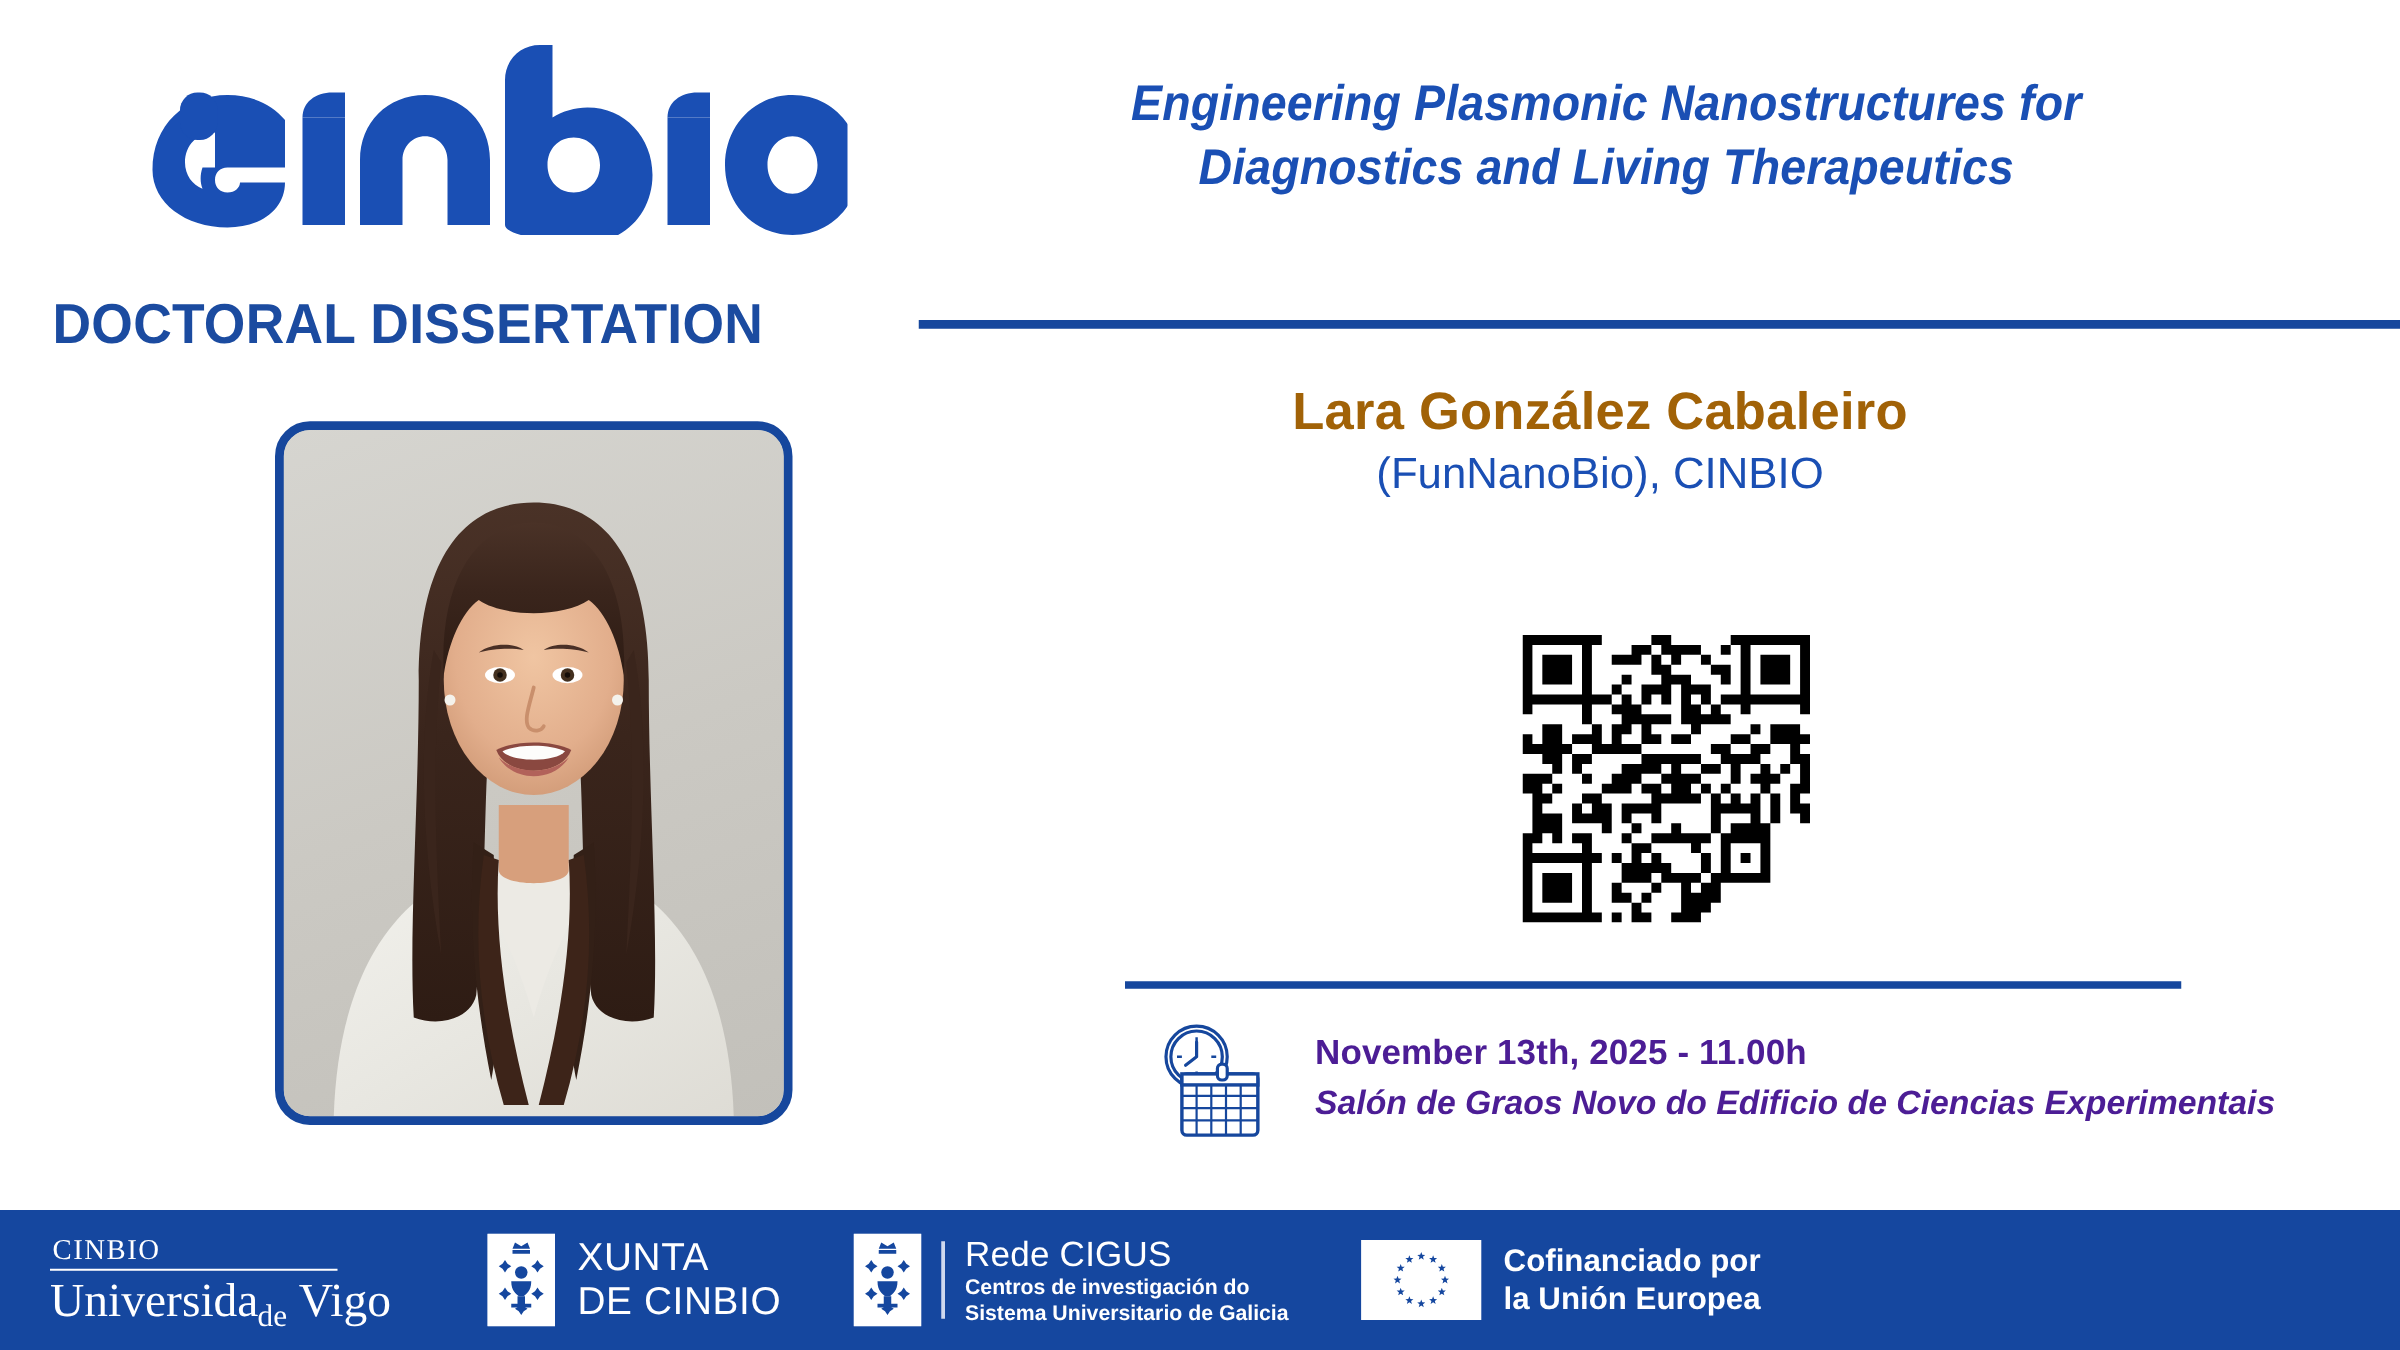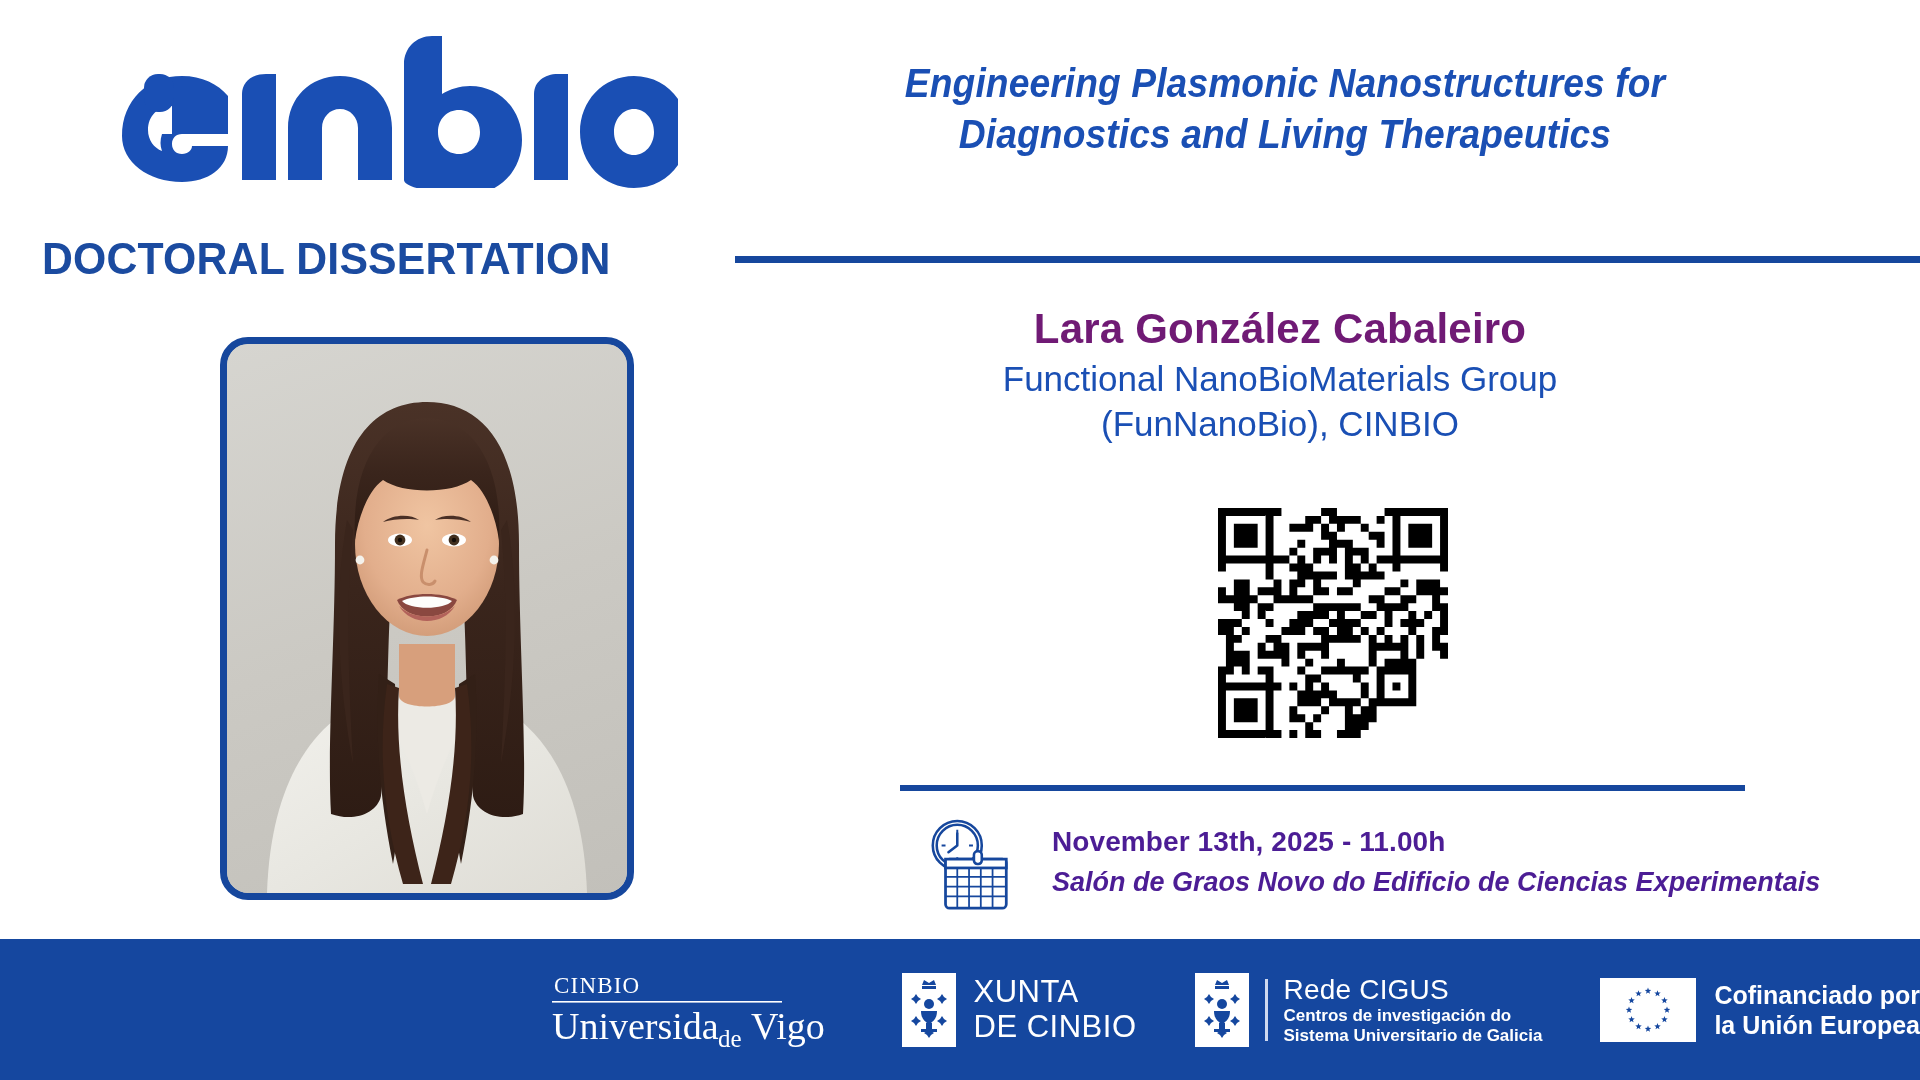--- a/index.html
+++ b/index.html
@@ -50,21 +50,21 @@
   .photo-inner{position:absolute;inset:0;overflow:hidden;border-radius:21px;}
   .ph-bg{position:absolute;inset:0;background:linear-gradient(160deg,#d6d5d0 0%,#cbc9c3 50%,#c2c0ba 100%);}
   .ph-svg{position:absolute;left:0;top:0;width:100%;height:100%;}
 
   
   .speaker{
     position:absolute;left:780px;top:305px;width:1000px;text-align:center;color:#16479d;
   }
   .sp-name{
     font-size:42px;font-weight:bold;line-height:1.15;letter-spacing:.2px;
-    color:#701a75;
+    color:#a16207;
   }
   .sp-aff{
     font-size:35px;line-height:1.28;font-weight:normal;margin-top:4px;color:#1a4fb4;
   }
   .sp-aff span{display:block;}
 
   
   .qr{
     position:absolute;left:1218px;top:508px;width:230px;height:230px;background:#fff;
   }
@@ -73,22 +73,22 @@
   
   .date-rule{position:absolute;left:900px;top:785px;width:845px;height:6px;background:#16479d;}
   .date-block{position:absolute;left:922px;top:812px;width:900px;height:110px;}
   .cal-icon{position:absolute;left:0;top:4px;width:98px;height:98px;}
   .date-text{position:absolute;left:130px;top:14px;color:#4c1d95;}
   .date-line1{font-size:28px;font-weight:bold;letter-spacing:.1px;white-space:nowrap;}
   .date-line2{font-size:27px;font-weight:bold;font-style:italic;margin-top:9px;white-space:nowrap;}
 
   
   .footer{
-    position:absolute;left:0;bottom:0;width:1920px;height:141px;background:#15479f;
-    display:flex;align-items:center;justify-content:flex-end;
+    position:absolute;left:0;bottom:0;width:1920px;height:112px;background:#15479f;
+    display:flex;align-items:center;
   }
   .f-item{display:flex;align-items:center;color:#fff;}
   .f-uvigo{margin-left:38px;width:330px;}
   .uvigo-svg{width:310px;height:86px;display:block;}
   .f-xunta{margin-left:22px;}
   .f-cigus{margin-left:58px;}
   .f-eu{margin-left:58px;}
   .f-fondos{margin-left:60px;}
 
   .shield{width:54px;height:74px;background:#fff;display:block;}
@@ -203,21 +203,20 @@
         <path d="M248 330 C252 390 248 450 234 520 C224 470 230 396 232 340 Z" fill="#332017"></path>
         <path d="M160 340 C150 412 158 478 176 540 L196 540 C178 470 168 404 172 344 Z" fill="#3d2419"></path>
         <path d="M240 340 C250 412 242 478 224 540 L204 540 C222 470 232 404 228 344 Z" fill="#3d2419"></path>
       </svg>
     </div>
   </div>
 
   <div class="speaker">
     <div class="sp-name">Lara González Cabaleiro</div>
     <div class="sp-aff">
-      <span>Functional NanoBioMaterials Group</span>
       <span>(FunNanoBio), CINBIO</span>
     </div>
   </div>
 
   <div class="qr">
     <svg viewBox="0 0 29 29" xmlns="http://www.w3.org/2000/svg" aria-label="qr-code" shape-rendering="crispEdges">
       <rect width="29" height="29" fill="#ffffff"></rect>
       <g fill="#000000" id="qrmods">
           <path d="M0 0h1v1h-1zM1 0h1v1h-1zM2 0h1v1h-1zM3 0h1v1h-1zM4 0h1v1h-1zM5 0h1v1h-1zM6 0h1v1h-1zM7 0h1v1h-1zM13 0h1v1h-1zM14 0h1v1h-1zM21 0h1v1h-1zM22 0h1v1h-1zM23 0h1v1h-1zM24 0h1v1h-1zM25 0h1v1h-1zM26 0h1v1h-1zM27 0h1v1h-1zM28 0h1v1h-1zM0 1h1v1h-1zM6 1h1v1h-1zM11 1h1v1h-1zM12 1h1v1h-1zM14 1h1v1h-1zM15 1h1v1h-1zM16 1h1v1h-1zM17 1h1v1h-1zM20 1h1v1h-1zM22 1h1v1h-1zM28 1h1v1h-1zM0 2h1v1h-1zM2 2h1v1h-1zM3 2h1v1h-1zM4 2h1v1h-1zM6 2h1v1h-1zM9 2h1v1h-1zM10 2h1v1h-1zM11 2h1v1h-1zM13 2h1v1h-1zM15 2h1v1h-1zM18 2h1v1h-1zM22 2h1v1h-1zM24 2h1v1h-1zM25 2h1v1h-1zM26 2h1v1h-1zM28 2h1v1h-1zM0 3h1v1h-1zM2 3h1v1h-1zM3 3h1v1h-1zM4 3h1v1h-1zM6 3h1v1h-1zM13 3h1v1h-1zM14 3h1v1h-1zM19 3h1v1h-1zM20 3h1v1h-1zM22 3h1v1h-1zM24 3h1v1h-1zM25 3h1v1h-1zM26 3h1v1h-1zM28 3h1v1h-1zM0 4h1v1h-1zM2 4h1v1h-1zM3 4h1v1h-1zM4 4h1v1h-1zM6 4h1v1h-1zM10 4h1v1h-1zM14 4h1v1h-1zM15 4h1v1h-1zM16 4h1v1h-1zM20 4h1v1h-1zM22 4h1v1h-1zM24 4h1v1h-1zM25 4h1v1h-1zM26 4h1v1h-1zM28 4h1v1h-1zM0 5h1v1h-1zM6 5h1v1h-1zM9 5h1v1h-1zM12 5h1v1h-1zM13 5h1v1h-1zM14 5h1v1h-1zM16 5h1v1h-1zM17 5h1v1h-1zM18 5h1v1h-1zM22 5h1v1h-1zM28 5h1v1h-1zM0 6h1v1h-1zM1 6h1v1h-1zM2 6h1v1h-1zM3 6h1v1h-1zM4 6h1v1h-1zM5 6h1v1h-1zM6 6h1v1h-1zM7 6h1v1h-1zM8 6h1v1h-1zM10 6h1v1h-1zM12 6h1v1h-1zM14 6h1v1h-1zM16 6h1v1h-1zM18 6h1v1h-1zM20 6h1v1h-1zM21 6h1v1h-1zM22 6h1v1h-1zM23 6h1v1h-1zM24 6h1v1h-1zM25 6h1v1h-1zM26 6h1v1h-1zM27 6h1v1h-1zM28 6h1v1h-1zM0 7h1v1h-1zM6 7h1v1h-1zM9 7h1v1h-1zM10 7h1v1h-1zM11 7h1v1h-1zM16 7h1v1h-1zM17 7h1v1h-1zM19 7h1v1h-1zM22 7h1v1h-1zM28 7h1v1h-1zM6 8h1v1h-1zM10 8h1v1h-1zM11 8h1v1h-1zM12 8h1v1h-1zM13 8h1v1h-1zM14 8h1v1h-1zM16 8h1v1h-1zM17 8h1v1h-1zM18 8h1v1h-1zM19 8h1v1h-1zM20 8h1v1h-1zM2 9h1v1h-1zM3 9h1v1h-1zM7 9h1v1h-1zM9 9h1v1h-1zM10 9h1v1h-1zM12 9h1v1h-1zM17 9h1v1h-1zM23 9h1v1h-1zM25 9h1v1h-1zM26 9h1v1h-1zM27 9h1v1h-1zM0 10h1v1h-1zM2 10h1v1h-1zM3 10h1v1h-1zM5 10h1v1h-1zM6 10h1v1h-1zM7 10h1v1h-1zM9 10h1v1h-1zM12 10h1v1h-1zM13 10h1v1h-1zM15 10h1v1h-1zM16 10h1v1h-1zM21 10h1v1h-1zM22 10h1v1h-1zM25 10h1v1h-1zM26 10h1v1h-1zM27 10h1v1h-1zM28 10h1v1h-1zM0 11h1v1h-1zM1 11h1v1h-1zM2 11h1v1h-1zM3 11h1v1h-1zM4 11h1v1h-1zM7 11h1v1h-1zM8 11h1v1h-1zM9 11h1v1h-1zM10 11h1v1h-1zM11 11h1v1h-1zM19 11h1v1h-1zM20 11h1v1h-1zM23 11h1v1h-1zM24 11h1v1h-1zM27 11h1v1h-1zM2 12h1v1h-1zM3 12h1v1h-1zM5 12h1v1h-1zM6 12h1v1h-1zM12 12h1v1h-1zM13 12h1v1h-1zM14 12h1v1h-1zM15 12h1v1h-1zM16 12h1v1h-1zM17 12h1v1h-1zM20 12h1v1h-1zM21 12h1v1h-1zM22 12h1v1h-1zM23 12h1v1h-1zM27 12h1v1h-1zM28 12h1v1h-1zM3 13h1v1h-1zM5 13h1v1h-1zM10 13h1v1h-1zM11 13h1v1h-1zM12 13h1v1h-1zM13 13h1v1h-1zM15 13h1v1h-1zM18 13h1v1h-1zM19 13h1v1h-1zM21 13h1v1h-1zM24 13h1v1h-1zM26 13h1v1h-1zM28 13h1v1h-1zM0 14h1v1h-1zM1 14h1v1h-1zM2 14h1v1h-1zM6 14h1v1h-1zM9 14h1v1h-1zM10 14h1v1h-1zM11 14h1v1h-1zM14 14h1v1h-1zM15 14h1v1h-1zM16 14h1v1h-1zM17 14h1v1h-1zM21 14h1v1h-1zM23 14h1v1h-1zM24 14h1v1h-1zM25 14h1v1h-1zM28 14h1v1h-1zM0 15h1v1h-1zM1 15h1v1h-1zM3 15h1v1h-1zM8 15h1v1h-1zM9 15h1v1h-1zM10 15h1v1h-1zM12 15h1v1h-1zM13 15h1v1h-1zM15 15h1v1h-1zM16 15h1v1h-1zM18 15h1v1h-1zM20 15h1v1h-1zM24 15h1v1h-1zM27 15h1v1h-1zM28 15h1v1h-1zM1 16h1v1h-1zM2 16h1v1h-1zM6 16h1v1h-1zM7 16h1v1h-1zM13 16h1v1h-1zM14 16h1v1h-1zM15 16h1v1h-1zM16 16h1v1h-1zM17 16h1v1h-1zM19 16h1v1h-1zM21 16h1v1h-1zM23 16h1v1h-1zM25 16h1v1h-1zM27 16h1v1h-1zM1 17h1v1h-1zM5 17h1v1h-1zM7 17h1v1h-1zM8 17h1v1h-1zM10 17h1v1h-1zM11 17h1v1h-1zM12 17h1v1h-1zM13 17h1v1h-1zM19 17h1v1h-1zM20 17h1v1h-1zM21 17h1v1h-1zM22 17h1v1h-1zM23 17h1v1h-1zM25 17h1v1h-1zM27 17h1v1h-1zM28 17h1v1h-1zM1 18h1v1h-1zM2 18h1v1h-1zM3 18h1v1h-1zM5 18h1v1h-1zM6 18h1v1h-1zM7 18h1v1h-1zM8 18h1v1h-1zM10 18h1v1h-1zM13 18h1v1h-1zM19 18h1v1h-1zM23 18h1v1h-1zM25 18h1v1h-1zM28 18h1v1h-1zM1 19h1v1h-1zM2 19h1v1h-1zM3 19h1v1h-1zM8 19h1v1h-1zM11 19h1v1h-1zM15 19h1v1h-1zM19 19h1v1h-1zM21 19h1v1h-1zM22 19h1v1h-1zM23 19h1v1h-1zM24 19h1v1h-1zM0 20h1v1h-1zM1 20h1v1h-1zM3 20h1v1h-1zM5 20h1v1h-1zM6 20h1v1h-1zM10 20h1v1h-1zM13 20h1v1h-1zM14 20h1v1h-1zM15 20h1v1h-1zM16 20h1v1h-1zM17 20h1v1h-1zM18 20h1v1h-1zM20 20h1v1h-1zM21 20h1v1h-1zM22 20h1v1h-1zM23 20h1v1h-1zM24 20h1v1h-1zM0 21h1v1h-1zM6 21h1v1h-1zM11 21h1v1h-1zM12 21h1v1h-1zM17 21h1v1h-1zM20 21h1v1h-1zM24 21h1v1h-1zM0 22h1v1h-1zM1 22h1v1h-1zM2 22h1v1h-1zM3 22h1v1h-1zM4 22h1v1h-1zM5 22h1v1h-1zM6 22h1v1h-1zM7 22h1v1h-1zM9 22h1v1h-1zM11 22h1v1h-1zM13 22h1v1h-1zM18 22h1v1h-1zM20 22h1v1h-1zM22 22h1v1h-1zM24 22h1v1h-1zM0 23h1v1h-1zM6 23h1v1h-1zM10 23h1v1h-1zM11 23h1v1h-1zM12 23h1v1h-1zM13 23h1v1h-1zM14 23h1v1h-1zM18 23h1v1h-1zM20 23h1v1h-1zM24 23h1v1h-1zM0 24h1v1h-1zM2 24h1v1h-1zM3 24h1v1h-1zM4 24h1v1h-1zM6 24h1v1h-1zM10 24h1v1h-1zM11 24h1v1h-1zM12 24h1v1h-1zM14 24h1v1h-1zM15 24h1v1h-1zM16 24h1v1h-1zM17 24h1v1h-1zM19 24h1v1h-1zM20 24h1v1h-1zM21 24h1v1h-1zM22 24h1v1h-1zM23 24h1v1h-1zM24 24h1v1h-1zM0 25h1v1h-1zM2 25h1v1h-1zM3 25h1v1h-1zM4 25h1v1h-1zM6 25h1v1h-1zM9 25h1v1h-1zM13 25h1v1h-1zM16 25h1v1h-1zM18 25h1v1h-1zM19 25h1v1h-1zM0 26h1v1h-1zM2 26h1v1h-1zM3 26h1v1h-1zM4 26h1v1h-1zM6 26h1v1h-1zM9 26h1v1h-1zM10 26h1v1h-1zM12 26h1v1h-1zM16 26h1v1h-1zM17 26h1v1h-1zM18 26h1v1h-1zM19 26h1v1h-1zM0 27h1v1h-1zM6 27h1v1h-1zM11 27h1v1h-1zM16 27h1v1h-1zM17 27h1v1h-1zM18 27h1v1h-1zM0 28h1v1h-1zM1 28h1v1h-1zM2 28h1v1h-1zM3 28h1v1h-1zM4 28h1v1h-1zM5 28h1v1h-1zM6 28h1v1h-1zM7 28h1v1h-1zM9 28h1v1h-1zM11 28h1v1h-1zM12 28h1v1h-1zM15 28h1v1h-1zM16 28h1v1h-1zM17 28h1v1h-1z" fill="#000"></path>
         </g>

